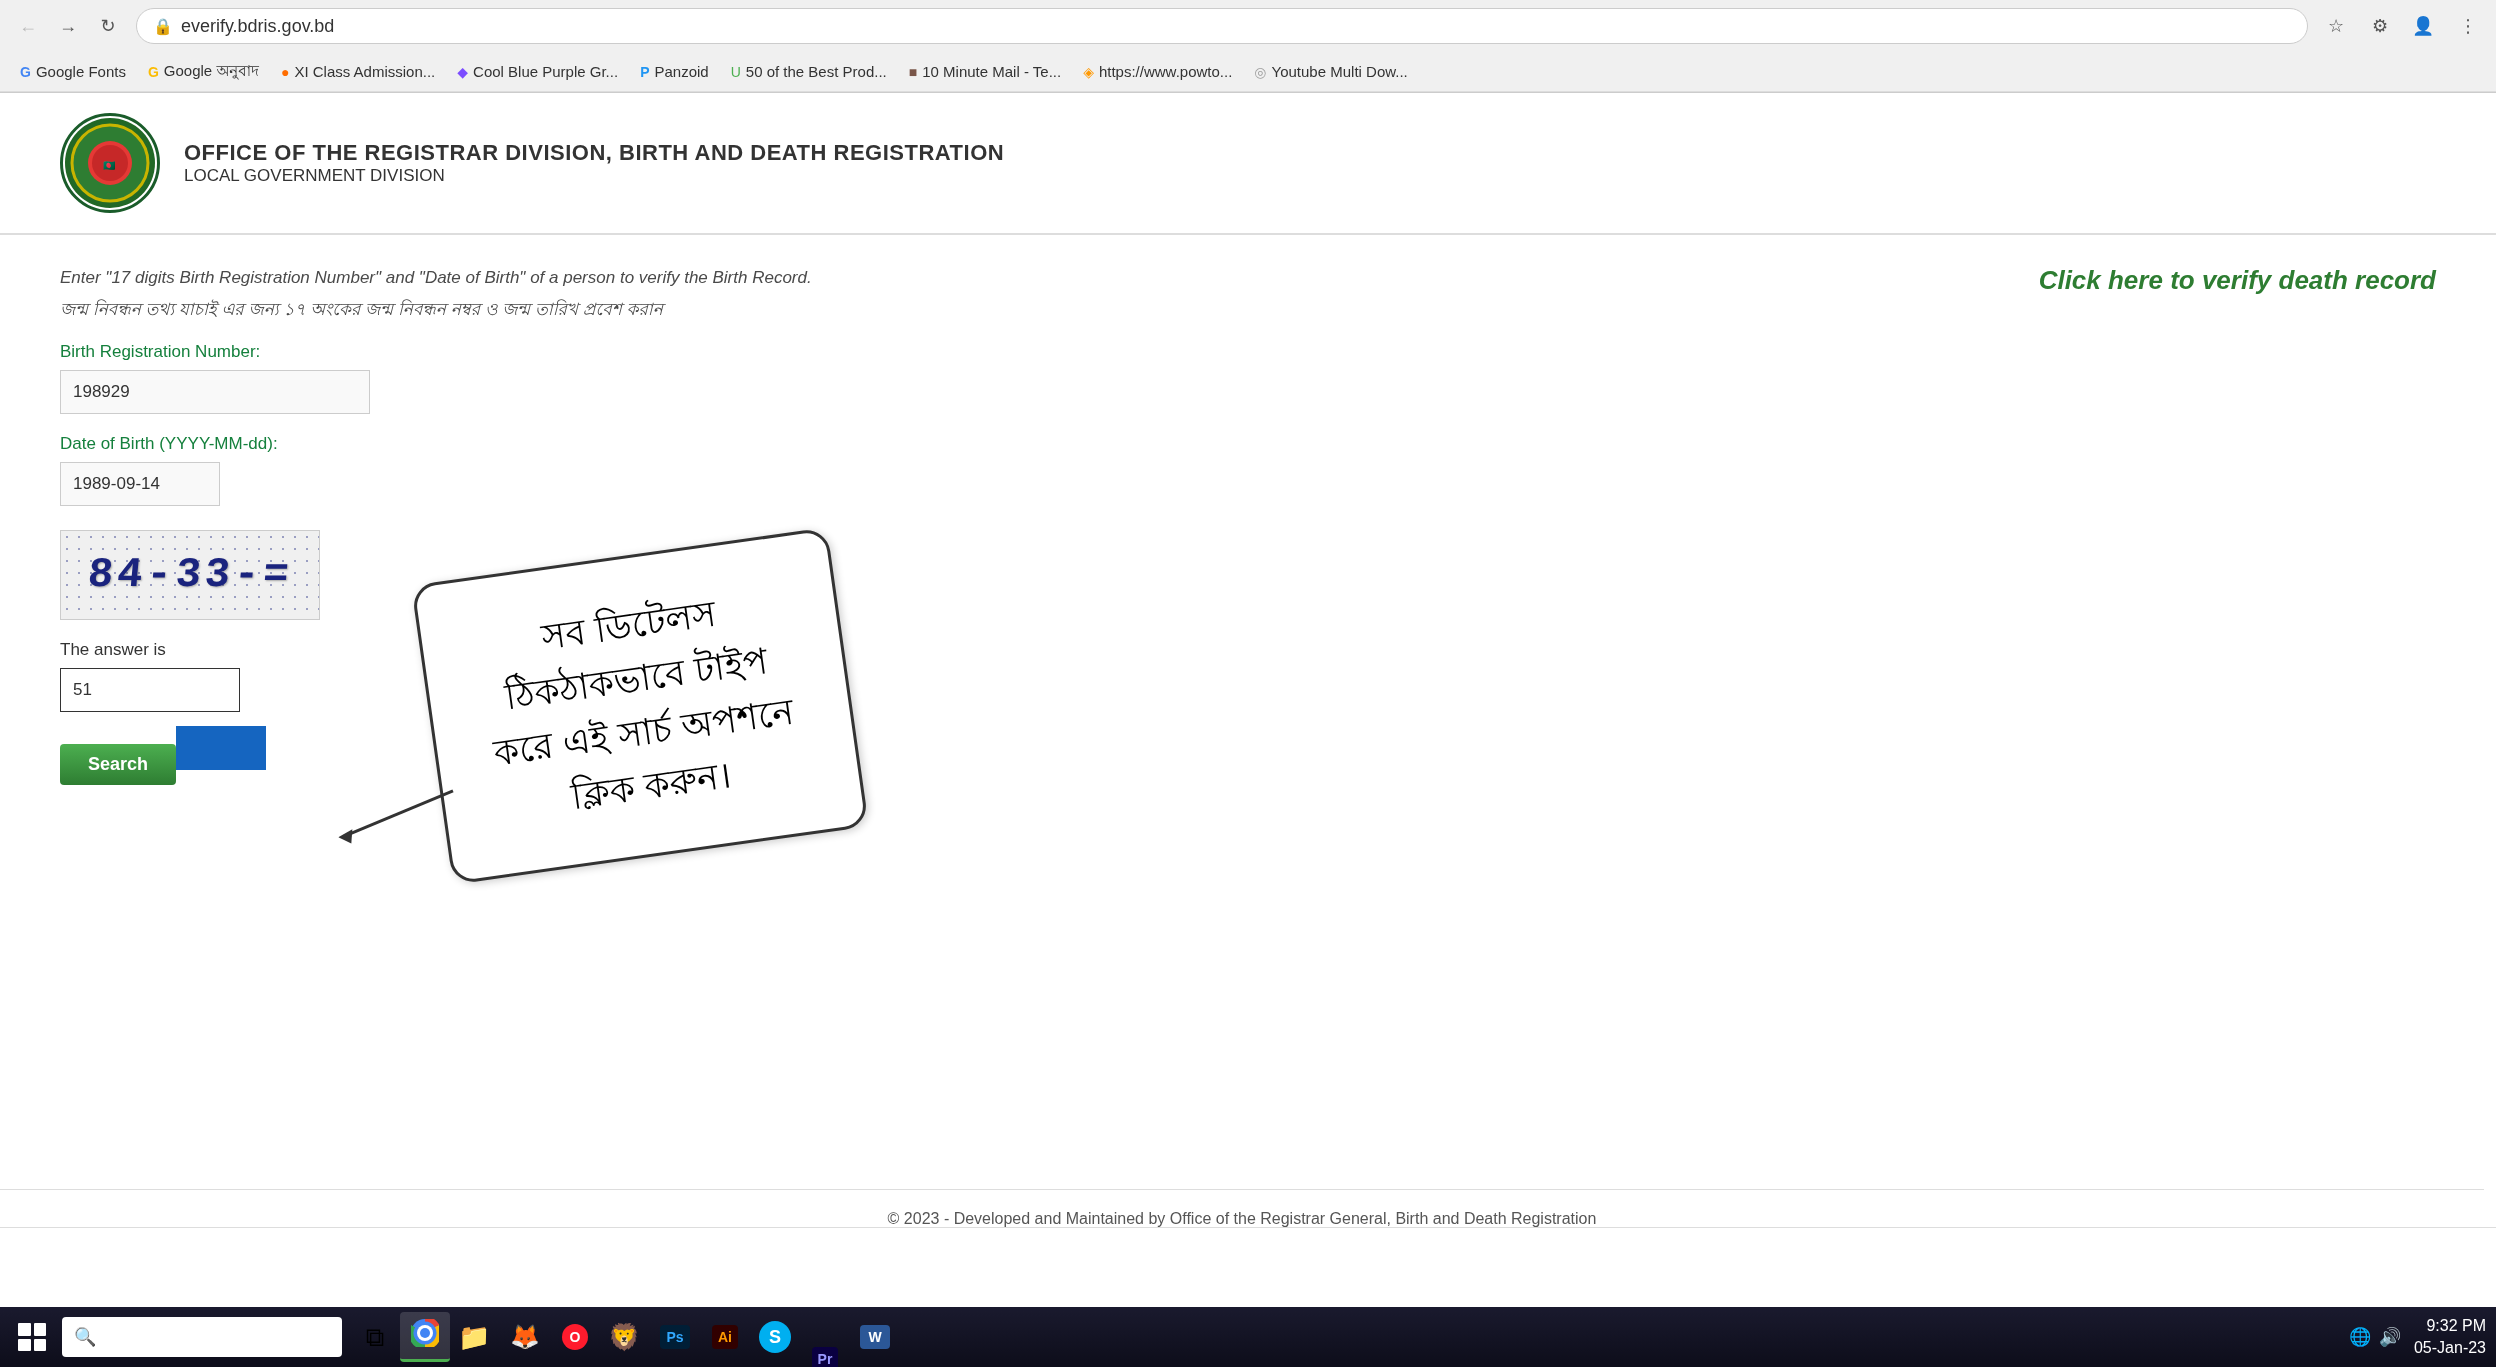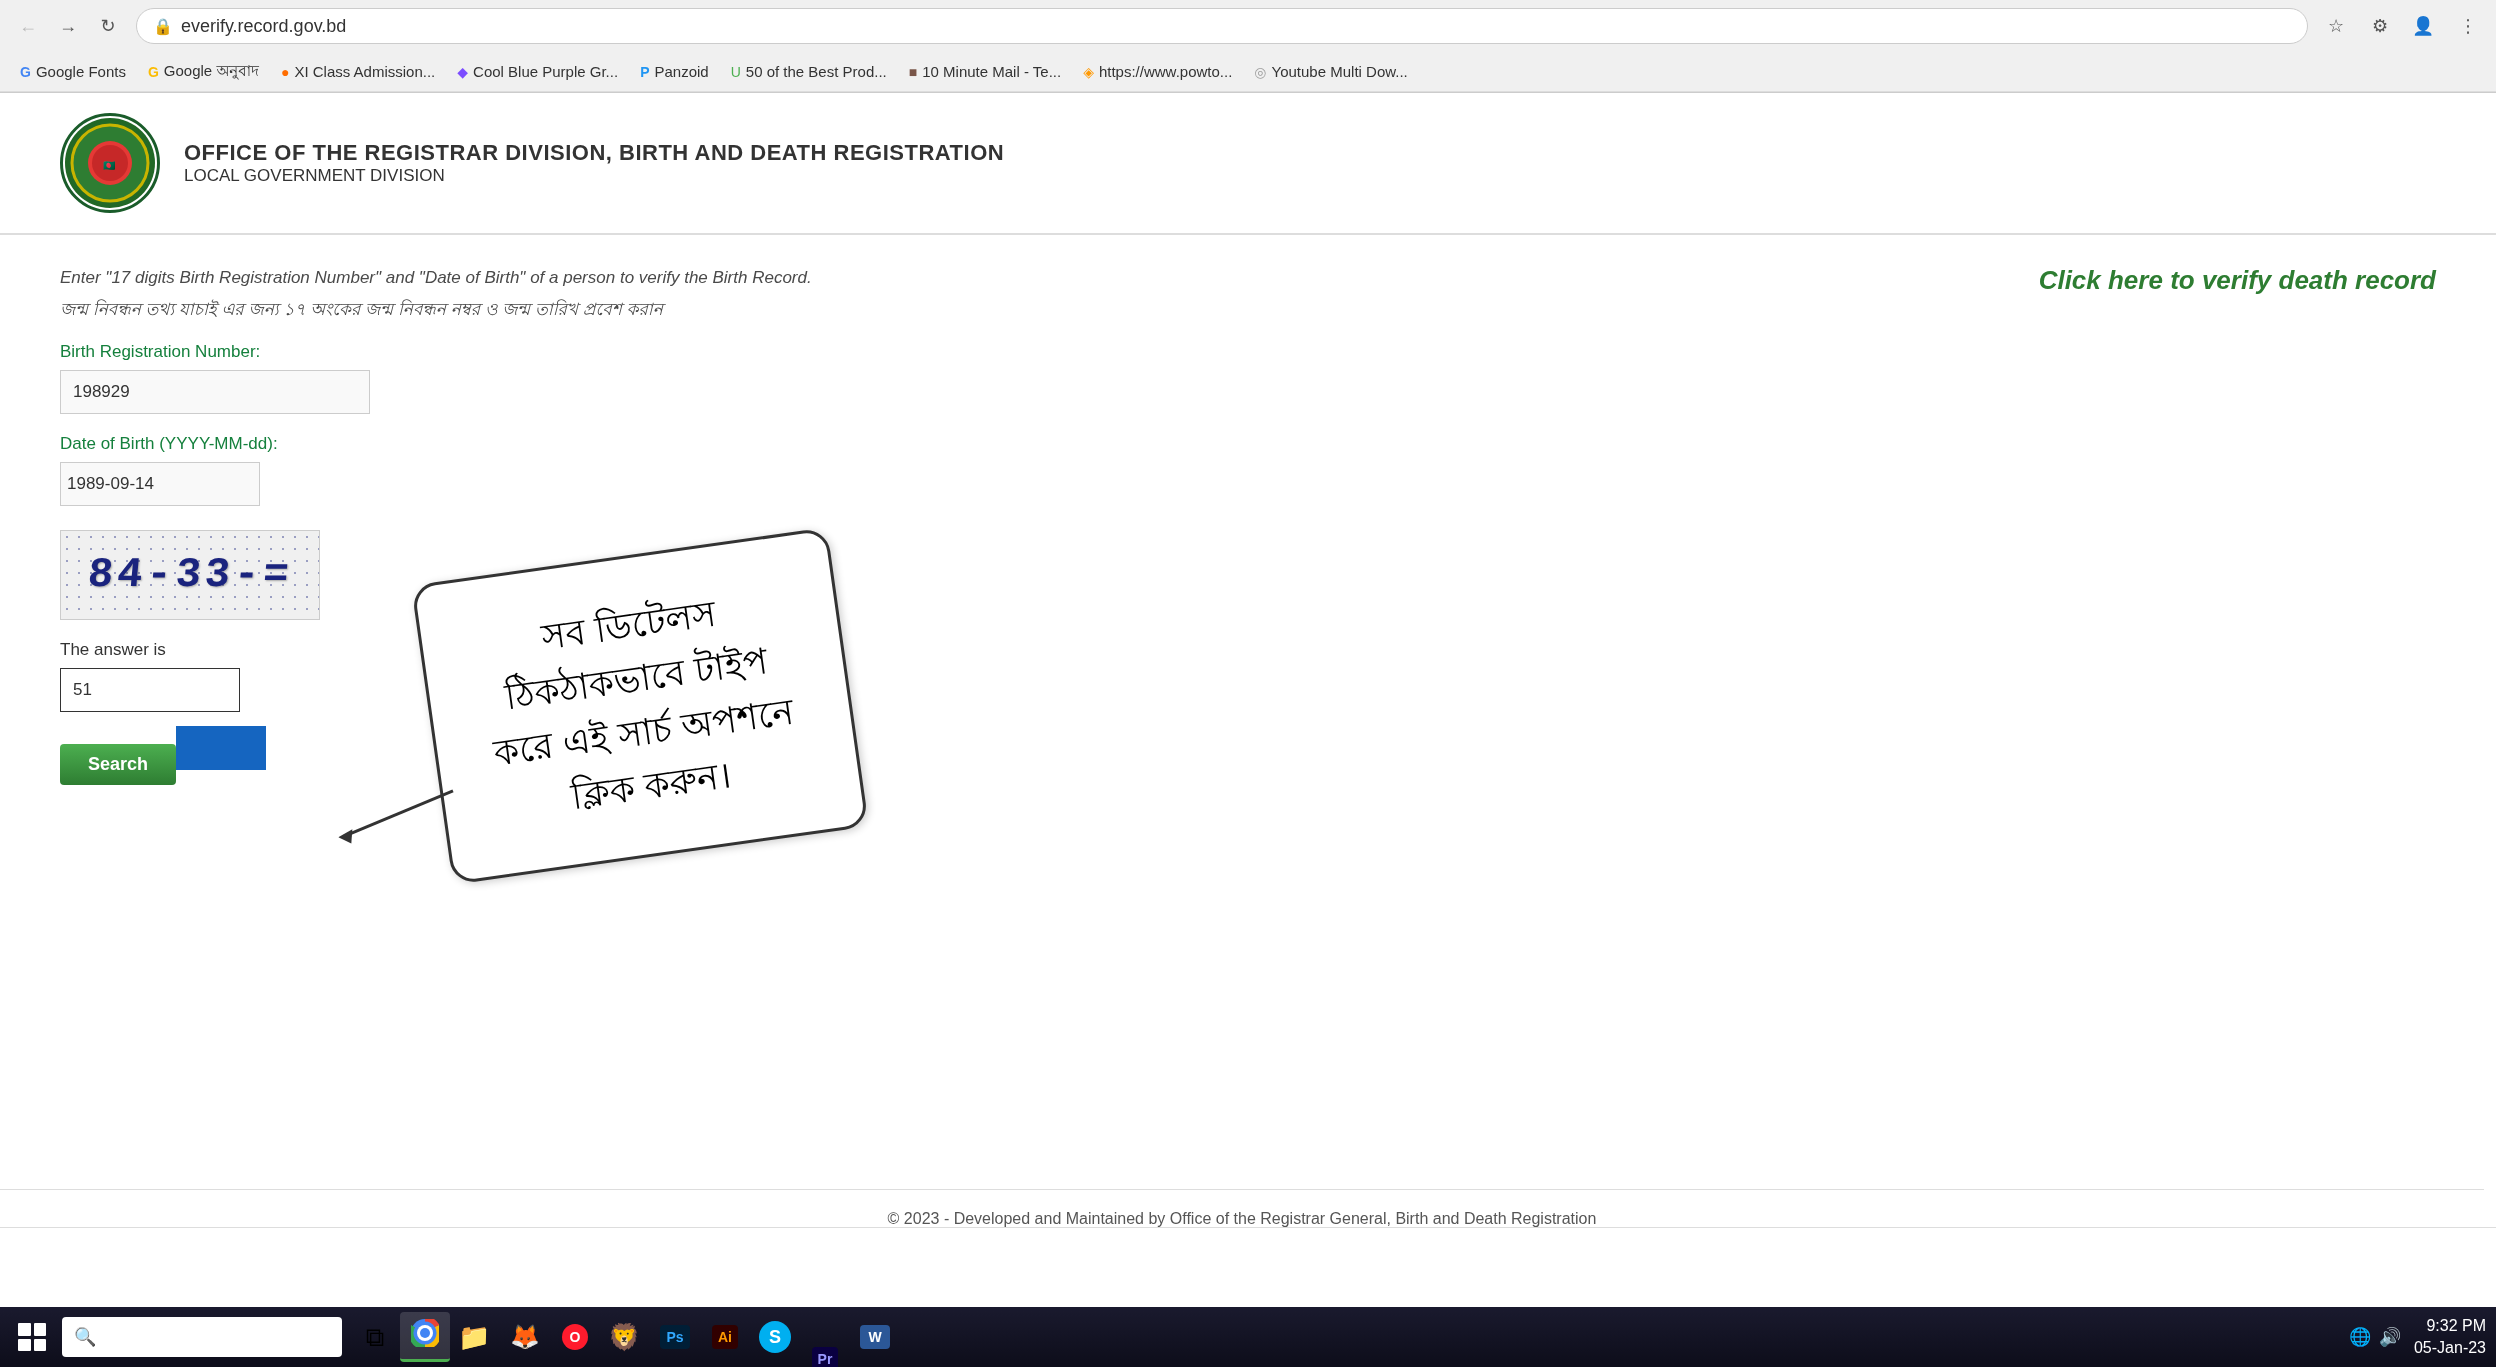--- a/index.html
+++ b/index.html
@@ -396,21 +396,21 @@
 
   <div class="browser-toolbar">
     <div class="nav-buttons">
       <button class="nav-btn disabled">←</button>
       <button class="nav-btn">→</button>
       <button class="nav-btn">↻</button>
     </div>
 
     <div class="address-bar">
       <span class="lock-icon">🔒</span>
-      <span class="url-text">everify.record.gov.bd</span>
+      <span class="url-text">everify.bdris.gov.bd</span>
     </div>
 
     <div class="toolbar-icons">
       <button class="toolbar-icon">☆</button>
       <button class="toolbar-icon">⚙</button>
       <button class="toolbar-icon">👤</button>
       <button class="toolbar-icon">⋮</button>
     </div>
   </div>
 
@@ -483,21 +483,21 @@
 
     <a class="verify-death-link">Click here to verify death record</a>
 
     <div class="form-group">
       <label class="form-label">Birth Registration Number:</label>
       <input type="text" class="form-input" style="width: 310px;" value="198929">
     </div>
 
     <div class="form-group">
       <label class="form-label">Date of Birth (YYYY-MM-dd):</label>
-      <input type="text" class="form-input" style="width: 200px; padding-left: 6px;" value="1989-09-14">
+      <input type="text" class="form-input" style="width: 160px;" value="1989-09-14">
     </div>
 
     <div class="captcha-container" style="margin-top:24px;">
       <div class="captcha-dots"></div>
       <span class="captcha-text">84-33-=</span>
     </div>
 
     <div style="margin-top:16px;">
       <span class="answer-label">The answer is</span>
       <input type="text" class="answer-input" value="51" style="">

